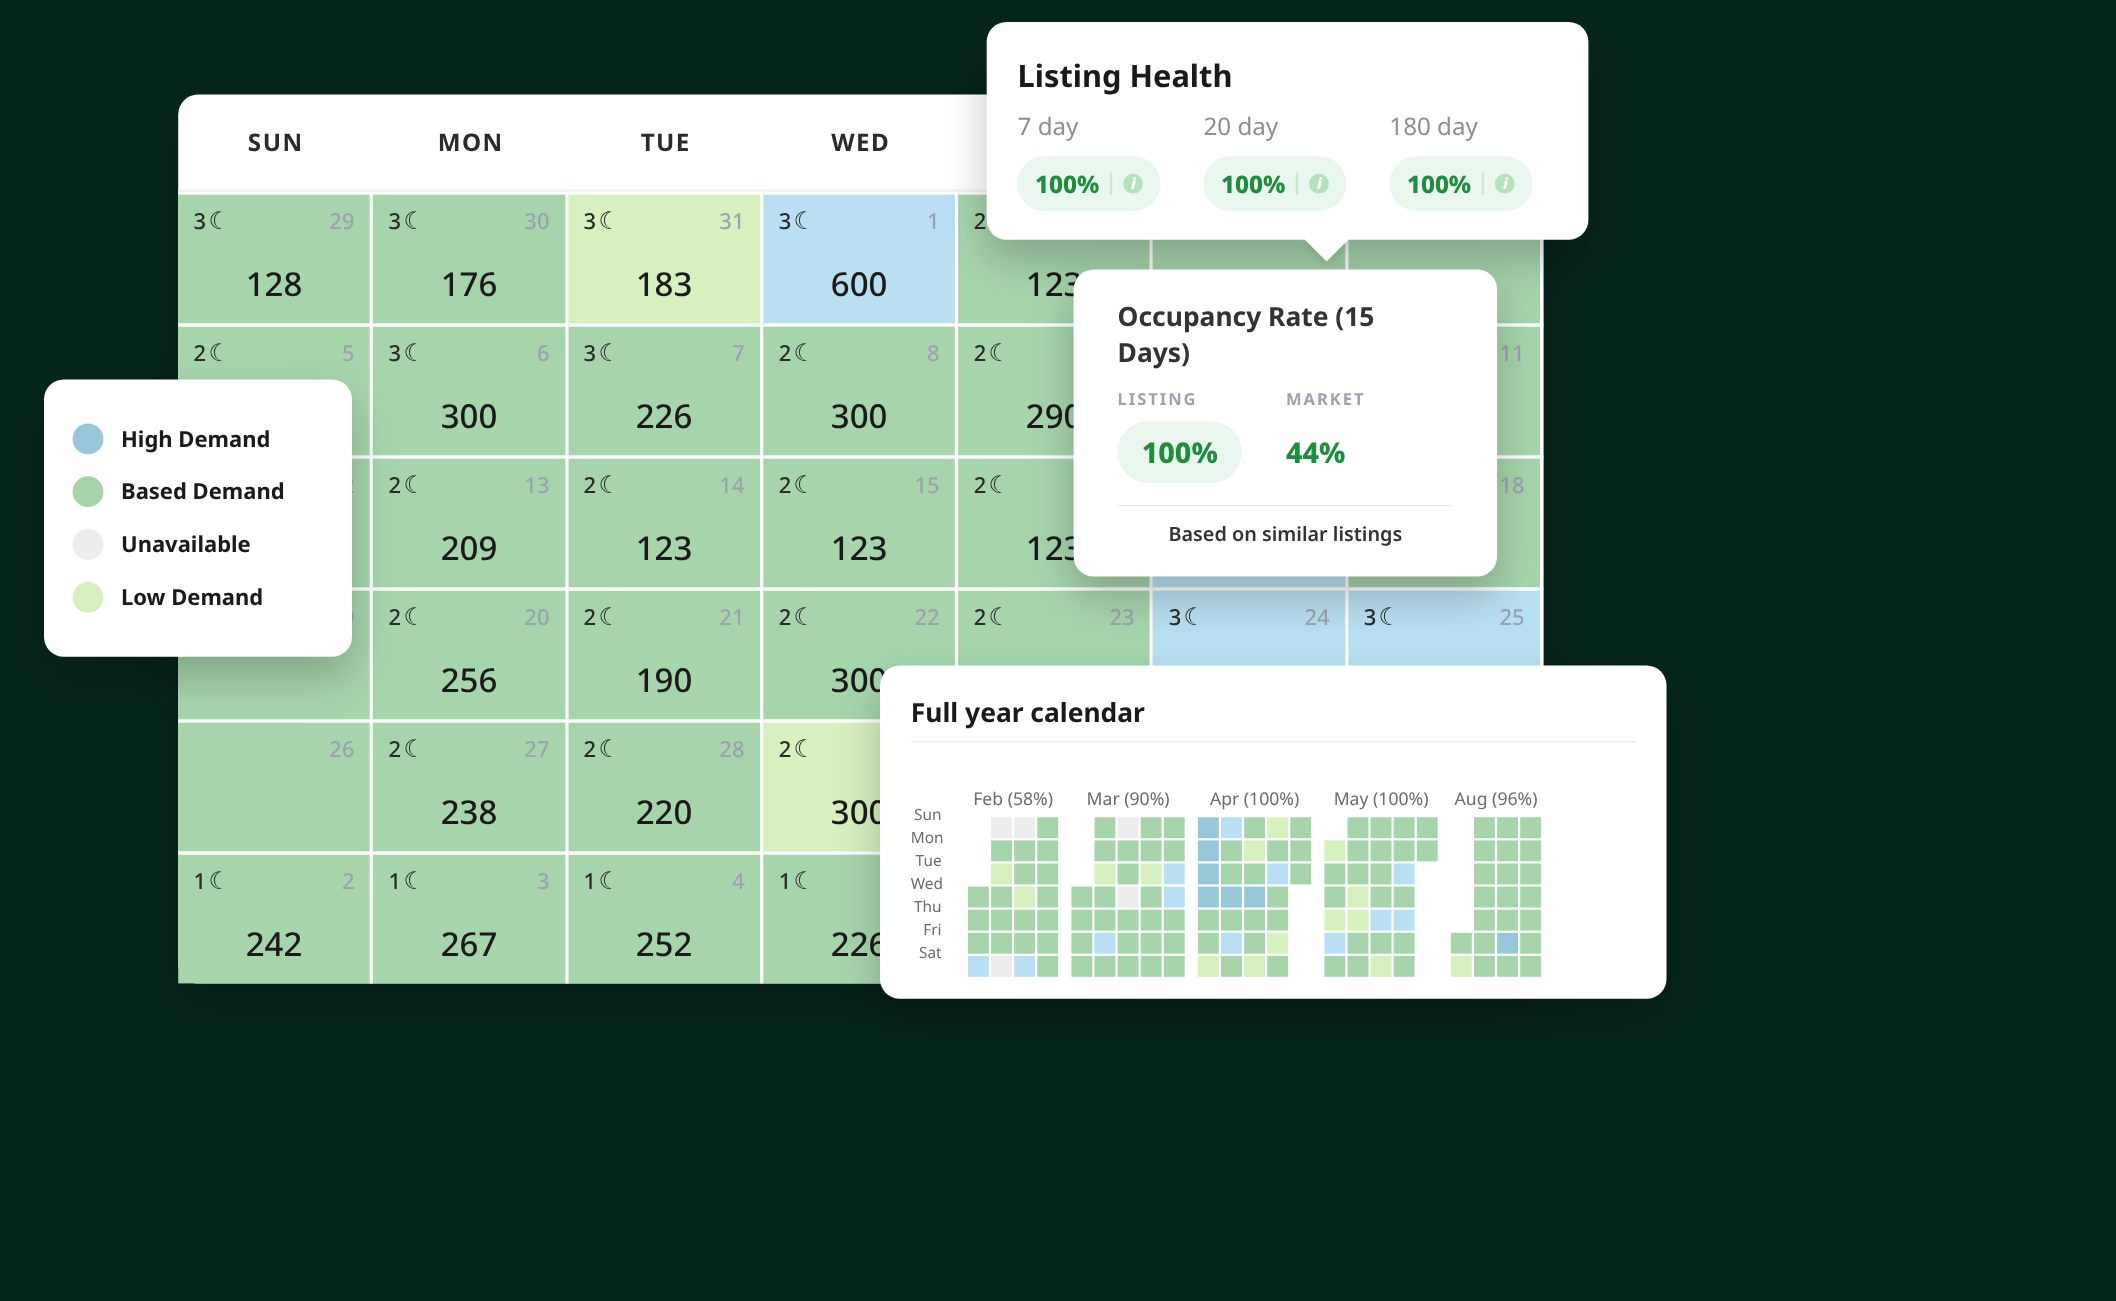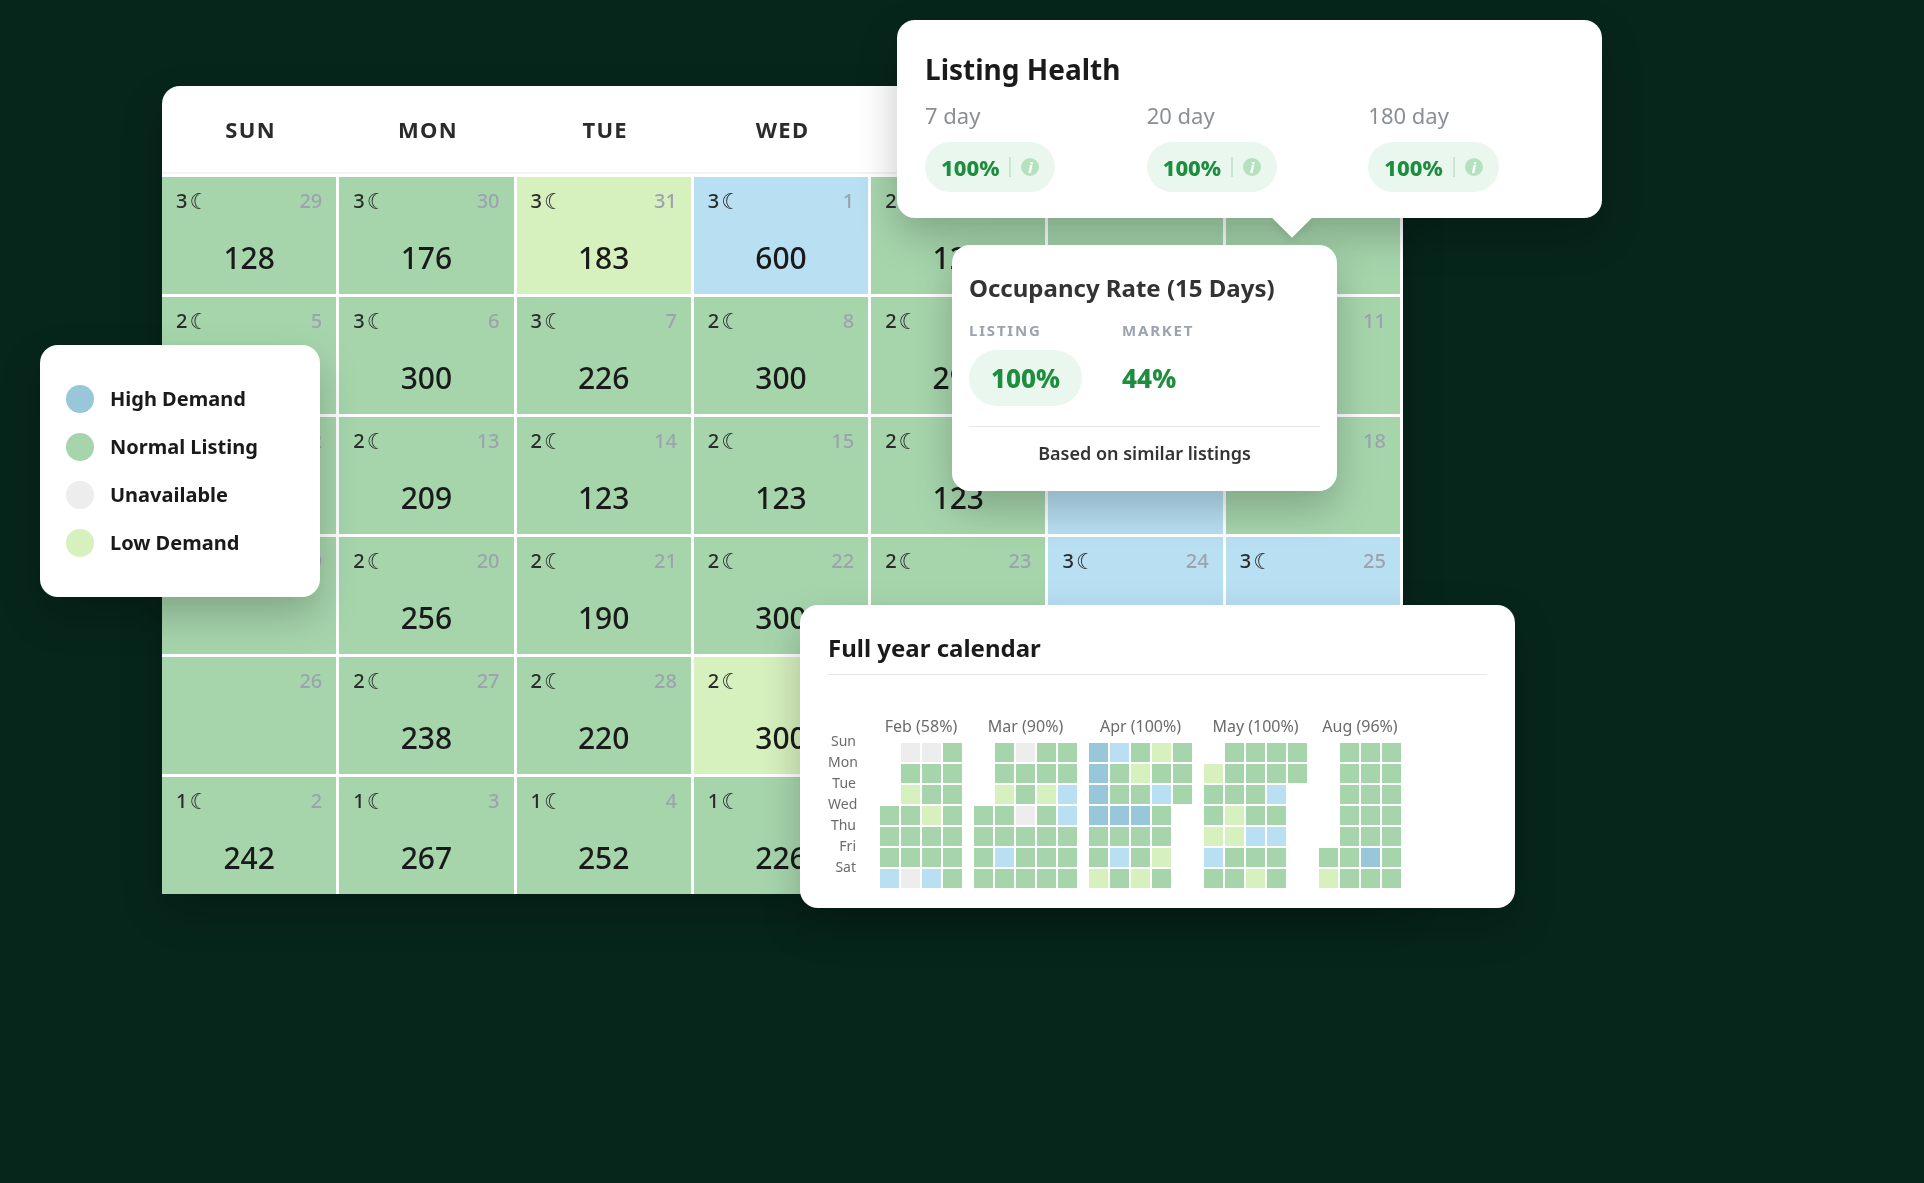--- a/index.html
+++ b/index.html
@@ -36,33 +36,33 @@
   .day .dnum{position:absolute;right:14px;top:10px;color:var(--c-muted);font-size:20px;font-weight:500}
   .day .price{position:absolute;left:0;right:0;bottom:16px;text-align:center;font-size:30px;font-weight:500;color:#1a1a1a}
 
   
   .legend{left:40px;top:345px;width:280px;padding:28px 26px}
   .legend-item{display:flex;gap:16px;margin:4px 0;padding:8px 0}
   .swatch{width:28px;height:28px;border-radius:50%}
   .legend-label{font-size:20px;font-weight:700}
 
   
-  .health{left:897px;top:20px;width:705px;padding:30px 28px 26px}
+  .health{left:897px;top:20px;width:547px;padding:30px 28px 26px}
   .health h3{margin:0 0 12px;font-size:28px;font-weight:700}
   .health-row{display:flex;justify-content:space-between;gap:16px}
   .h-col{flex:1;text-align:left}
   .h-col .label{font-size:22px;color:#8B8F94;margin-bottom:12px}
   .pill{display:inline-flex;align-items:center;gap:10px;background:var(--c-pill-bg);padding:10px 16px;border-radius:999px}
   .pill .pct{color:var(--c-pill-text);font-weight:800;font-size:22px}
   .pill .sep{width:2px;height:20px;background:#c8e6d0}
   .pill .info{width:18px;height:18px;border-radius:50%;background:#B5E2BE;display:flex;align-items:center;justify-content:center;color:#fff;font-size:14px;font-weight:800;font-style:italic}
   .caret{position:absolute;left:54%;bottom:-14px;width:28px;height:28px;background:#fff;transform:rotate(45deg);box-shadow:3px 3px 6px rgba(0,0,0,.07)}
 
   
-  .occ{left:952px;top:245px;width:385px;padding:26px 17px}
+  .occ{left:976px;top:245px;width:385px;padding:26px 40px}
   .occ h3{margin:0 0 16px;font-size:24px;font-weight:700;color:#333}
   .occ-row{display:flex;gap:40px;align-items:flex-end}
   .occ-col .k{font-size:15px;letter-spacing:.12em;color:var(--c-muted);font-weight:700;margin-bottom:10px}
   .occ-col .pill2{background:var(--c-pill-bg);color:var(--c-pill-text);font-weight:800;font-size:26px;padding:10px 22px;border-radius:999px;display:inline-block}
   .occ-col .plain{font-size:26px;font-weight:800;color:var(--c-pill-text);padding:10px 0}
   .occ hr{border:none;border-top:1px solid #E5E7EB;margin:20px 0 14px}
   .occ .note{text-align:center;font-size:18px;font-weight:600;color:#333}
 
   
   .year{left:800px;top:605px;width:715px;padding:26px 28px 20px}
@@ -368,21 +368,21 @@
     </div>
 </div>
 
 <div class="card legend">
     <div class="legend-item">
       <div class="swatch" style="background: rgb(151, 199, 217);"></div>
       <div class="legend-label">High Demand</div>
     </div>
     <div class="legend-item">
       <div class="swatch" style="background: rgb(166, 213, 172);"></div>
-      <div class="legend-label">Normal Listing</div>
+      <div class="legend-label">Based Demand</div>
     </div>
     <div class="legend-item">
       <div class="swatch" style="background: rgb(237, 237, 237);"></div>
       <div class="legend-label">Unavailable</div>
     </div>
     <div class="legend-item">
       <div class="swatch" style="background: rgb(214, 240, 190);"></div>
       <div class="legend-label">Low Demand</div>
     </div>
   </div>

